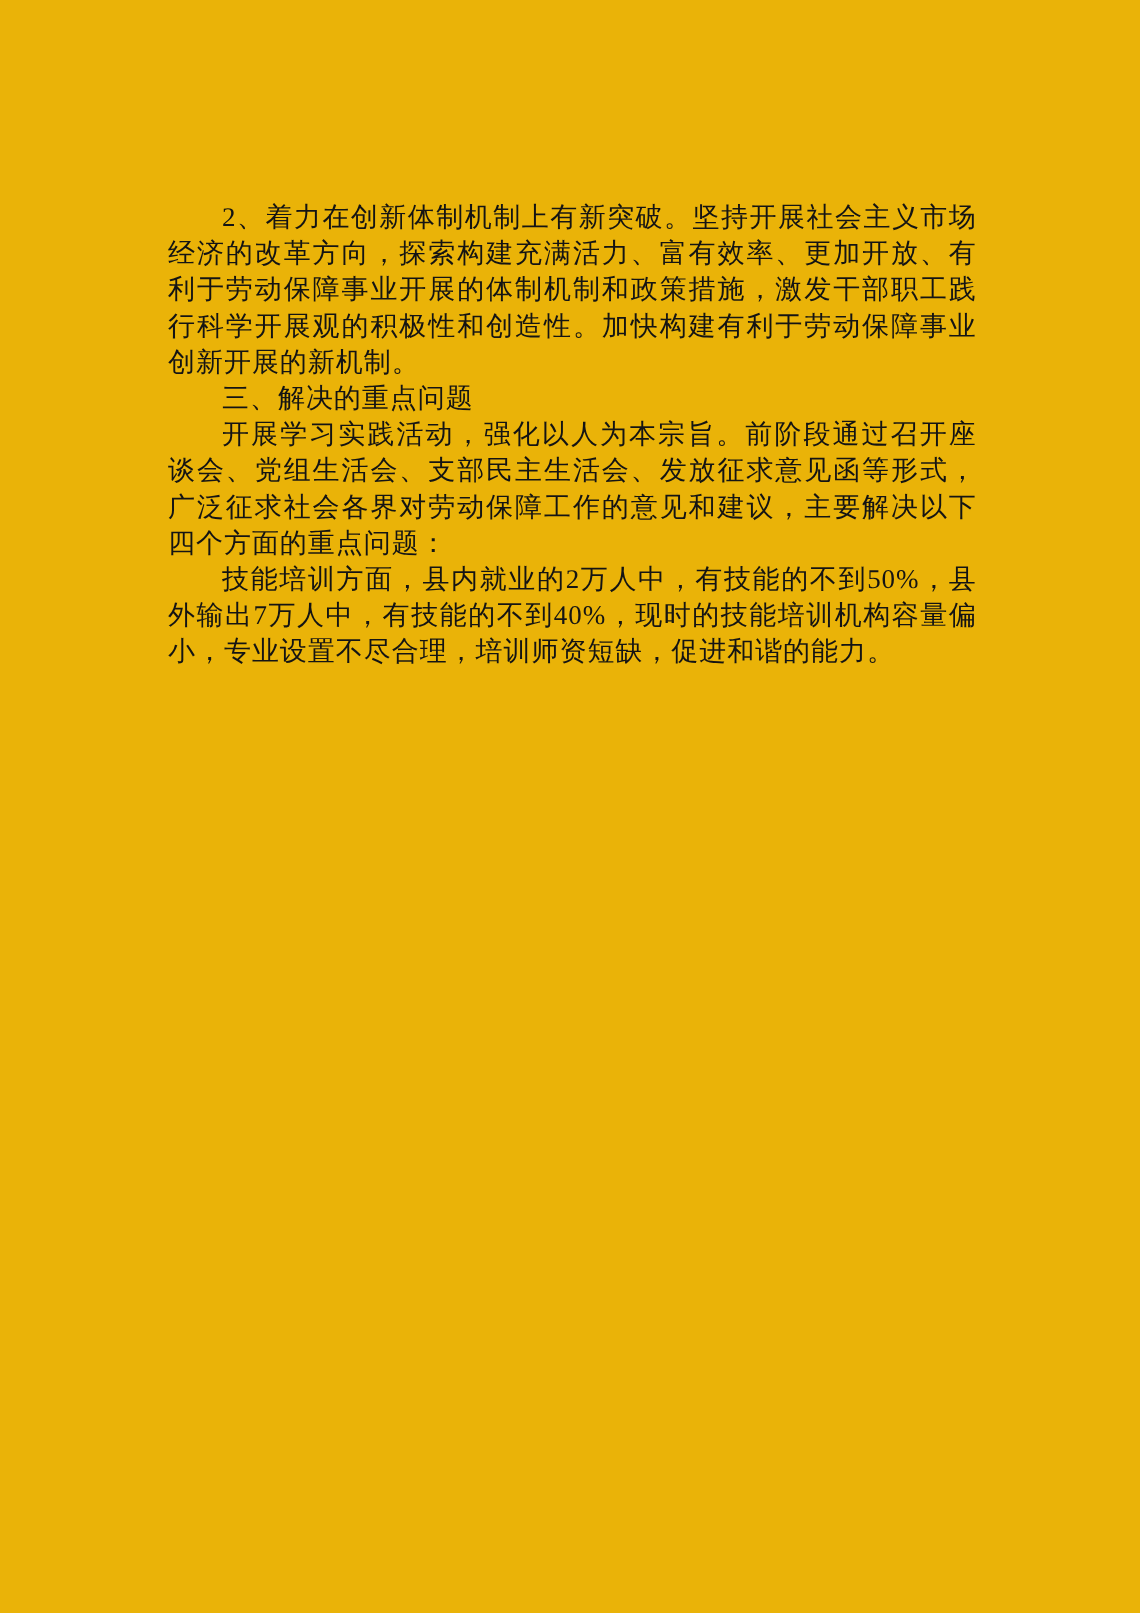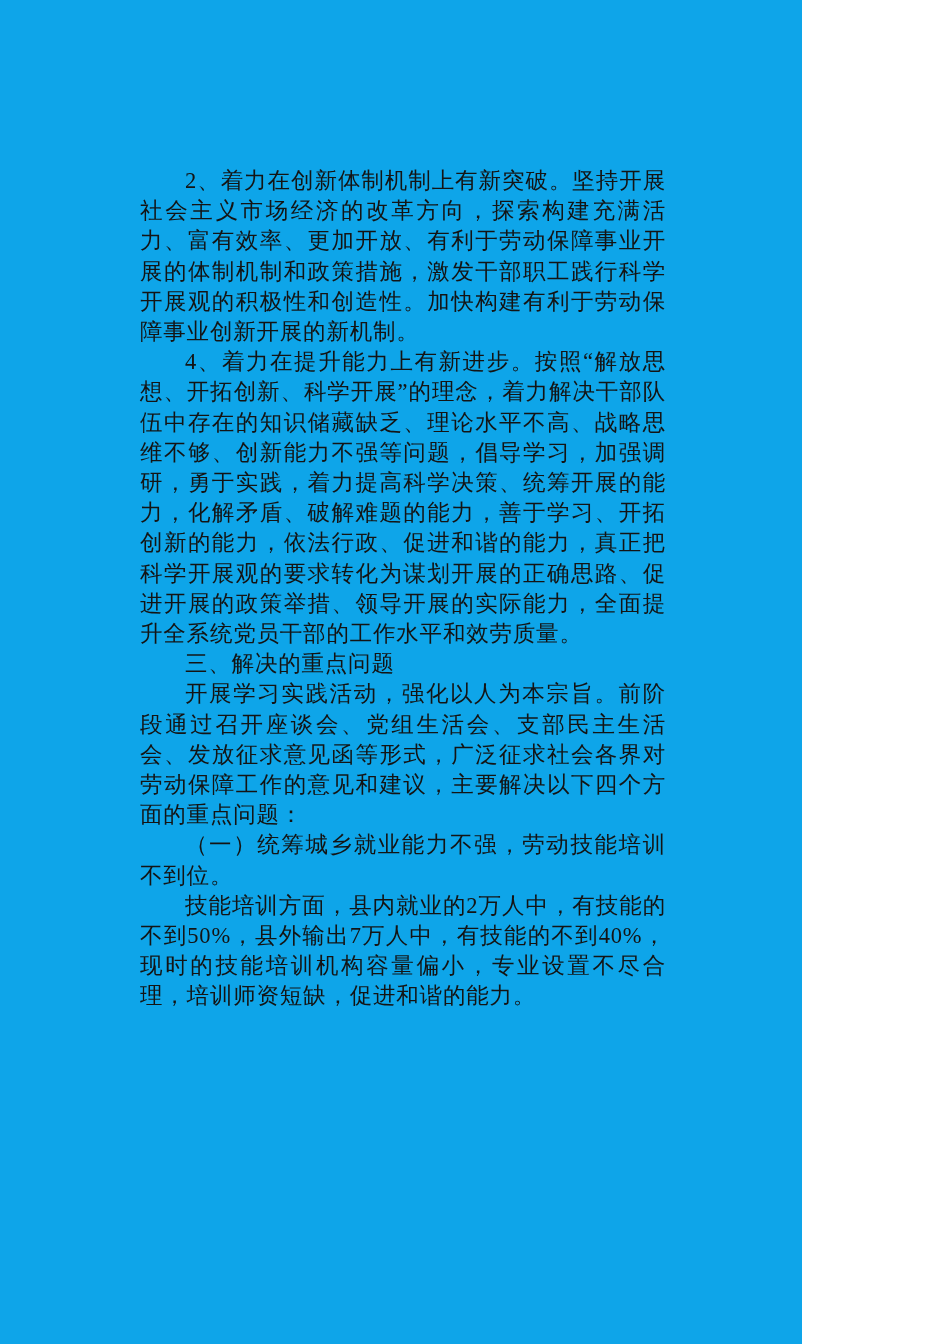--- a/index.html
+++ b/index.html
@@ -8,41 +8,39 @@
     background: #ffffff;
   }
   body {
     width: 950px;
     height: 1344px;
     position: relative;
     font-family: "Liberation Serif", "DejaVu Serif", serif;
   }
   .page {
     box-sizing: border-box;
-    width: 802px;
+    width: 950px;
     height: 1344px;
     padding: 166px 136px 0 140px;
-    background: #0ea5e9;
+    background: #eab308;
     overflow: hidden;
   }
   .para {
     margin: 0;
     padding: 0;
     font-size: 22.5px;
     line-height: 30.2px;
     letter-spacing: 0.8px;
     color: #141414;
     text-align: justify;
     text-indent: 2em;
     word-break: break-all;
   }
 </style>
 </head>
 <body>
 
 <div class="page">
   <p class="para">2、着力在创新体制机制上有新突破。坚持开展社会主义市场经济的改革方向，探索构建充满活力、富有效率、更加开放、有利于劳动保障事业开展的体制机制和政策措施，激发干部职工践行科学开展观的积极性和创造性。加快构建有利于劳动保障事业创新开展的新机制。</p>
-  <p class="para">4、着力在提升能力上有新进步。按照“解放思想、开拓创新、科学开展”的理念，着力解决干部队伍中存在的知识储藏缺乏、理论水平不高、战略思维不够、创新能力不强等问题，倡导学习，加强调研，勇于实践，着力提高科学决策、统筹开展的能力，化解矛盾、破解难题的能力，善于学习、开拓创新的能力，依法行政、促进和谐的能力，真正把科学开展观的要求转化为谋划开展的正确思路、促进开展的政策举措、领导开展的实际能力，全面提升全系统党员干部的工作水平和效劳质量。</p>
   <p class="para">三、解决的重点问题</p>
   <p class="para">开展学习实践活动，强化以人为本宗旨。前阶段通过召开座谈会、党组生活会、支部民主生活会、发放征求意见函等形式，广泛征求社会各界对劳动保障工作的意见和建议，主要解决以下四个方面的重点问题：</p>
-  <p class="para">（一）统筹城乡就业能力不强，劳动技能培训不到位。</p>
   <p class="para">技能培训方面，县内就业的2万人中，有技能的不到50%，县外输出7万人中，有技能的不到40%，现时的技能培训机构容量偏小，专业设置不尽合理，培训师资短缺，促进和谐的能力。</p>
 </div>
 
 </body></html>

